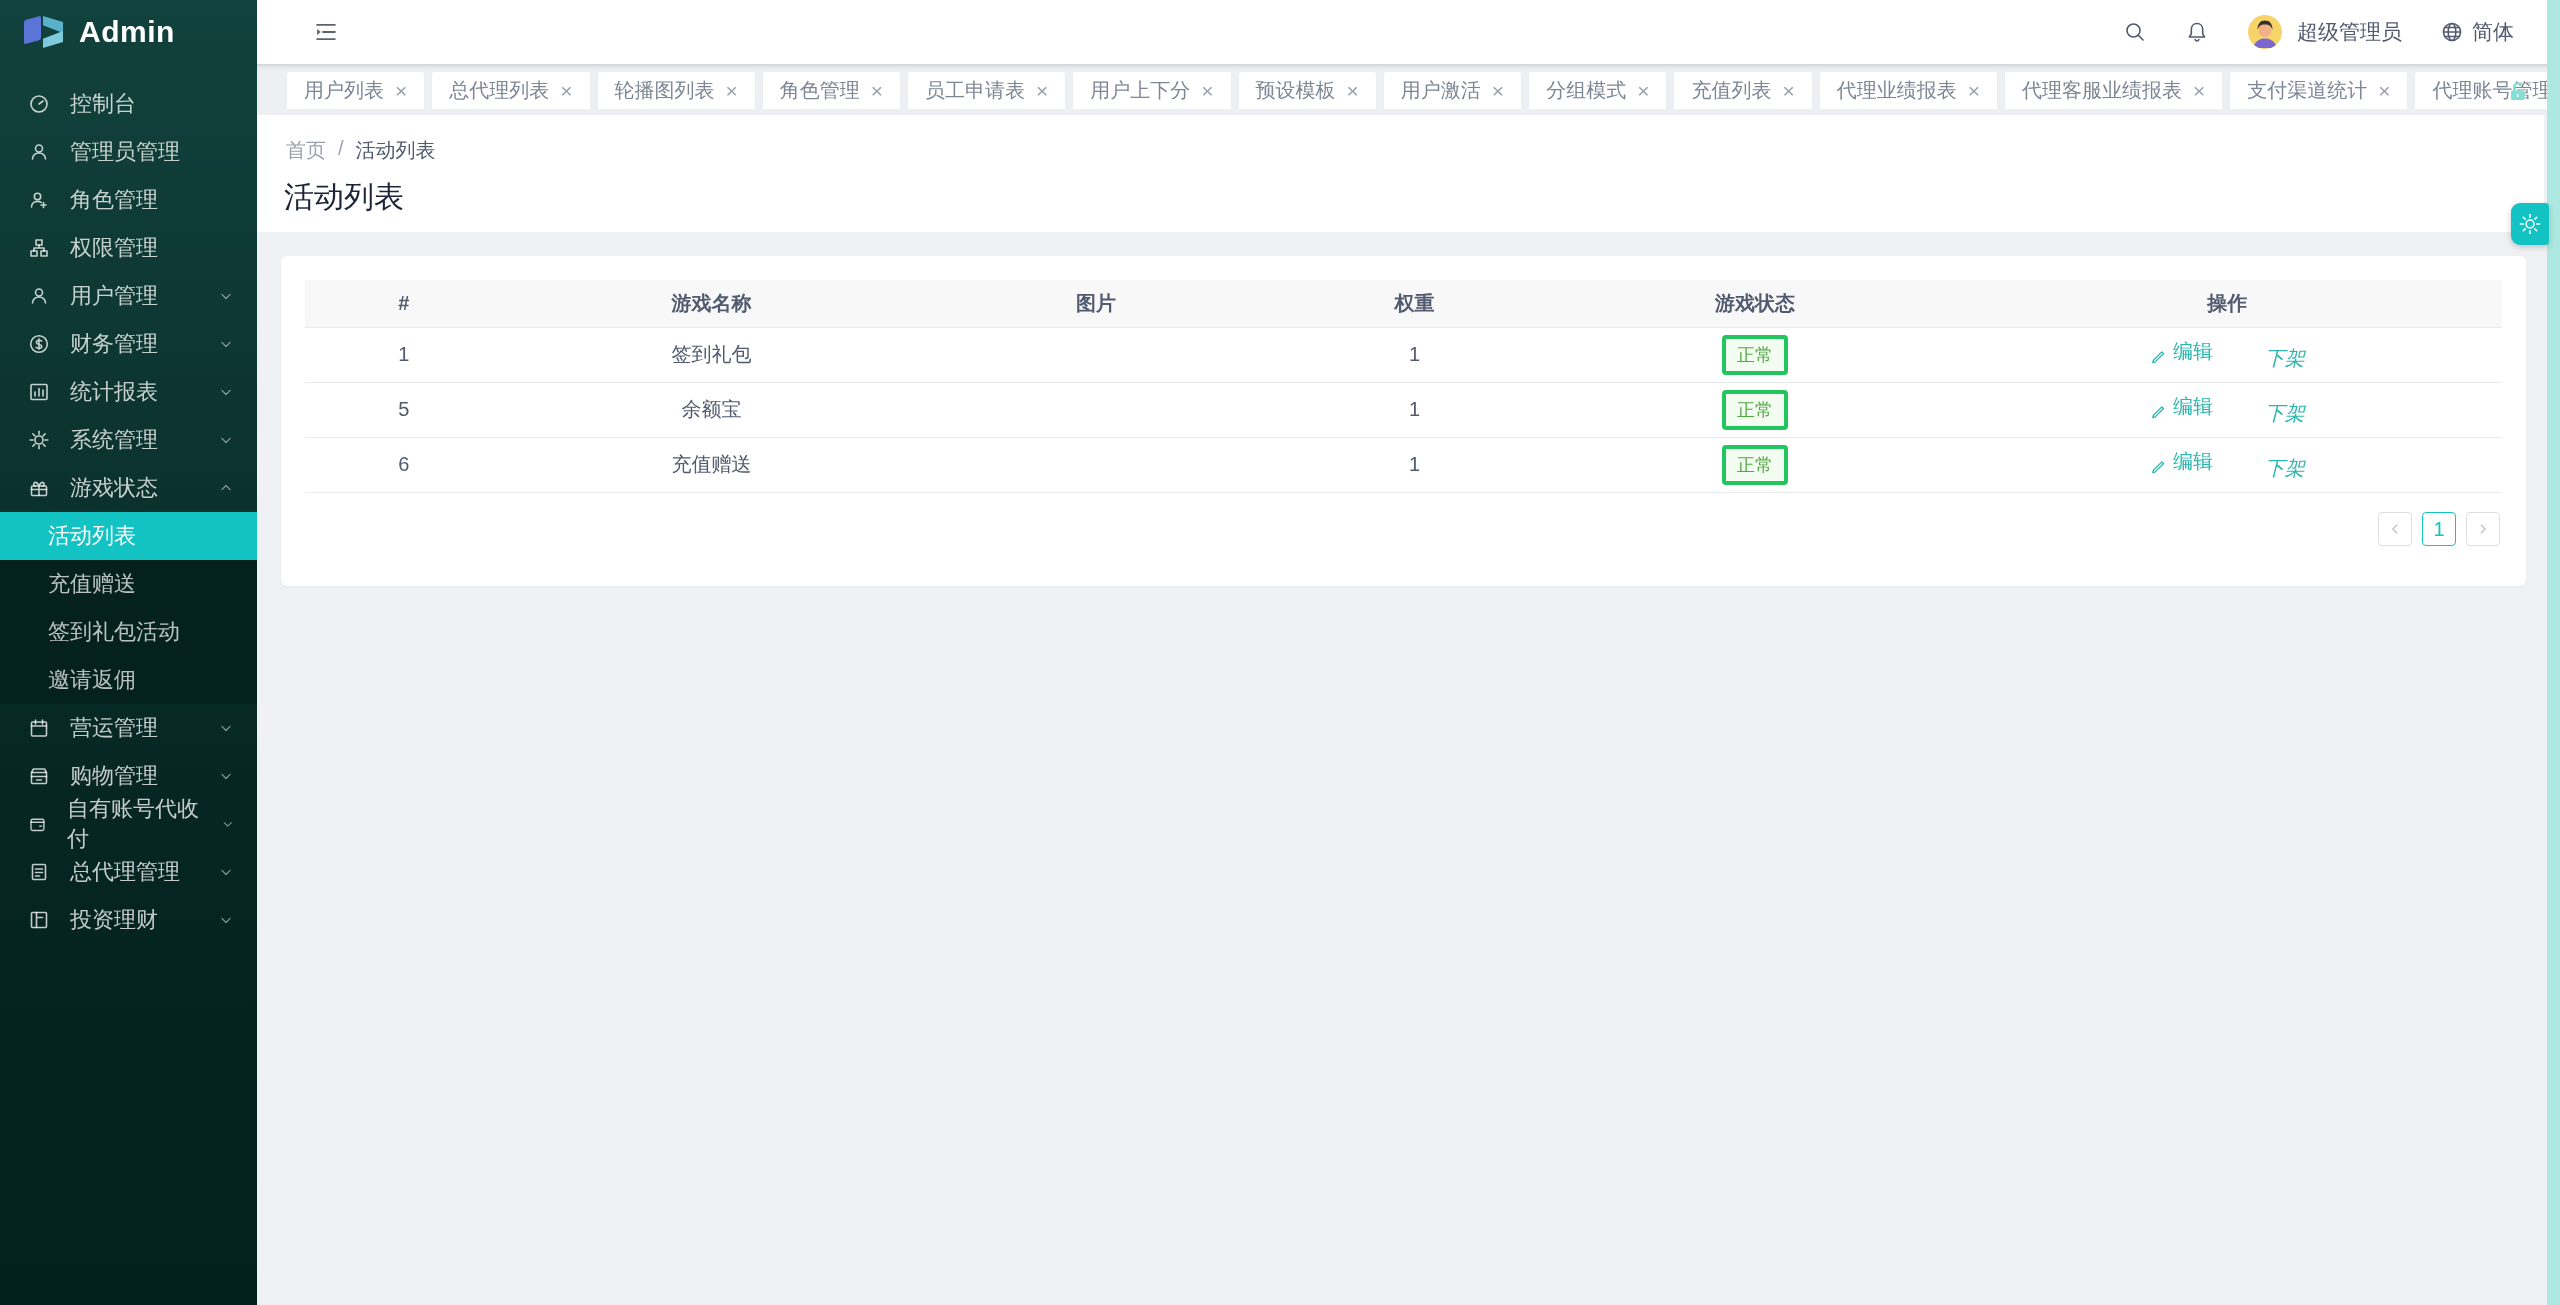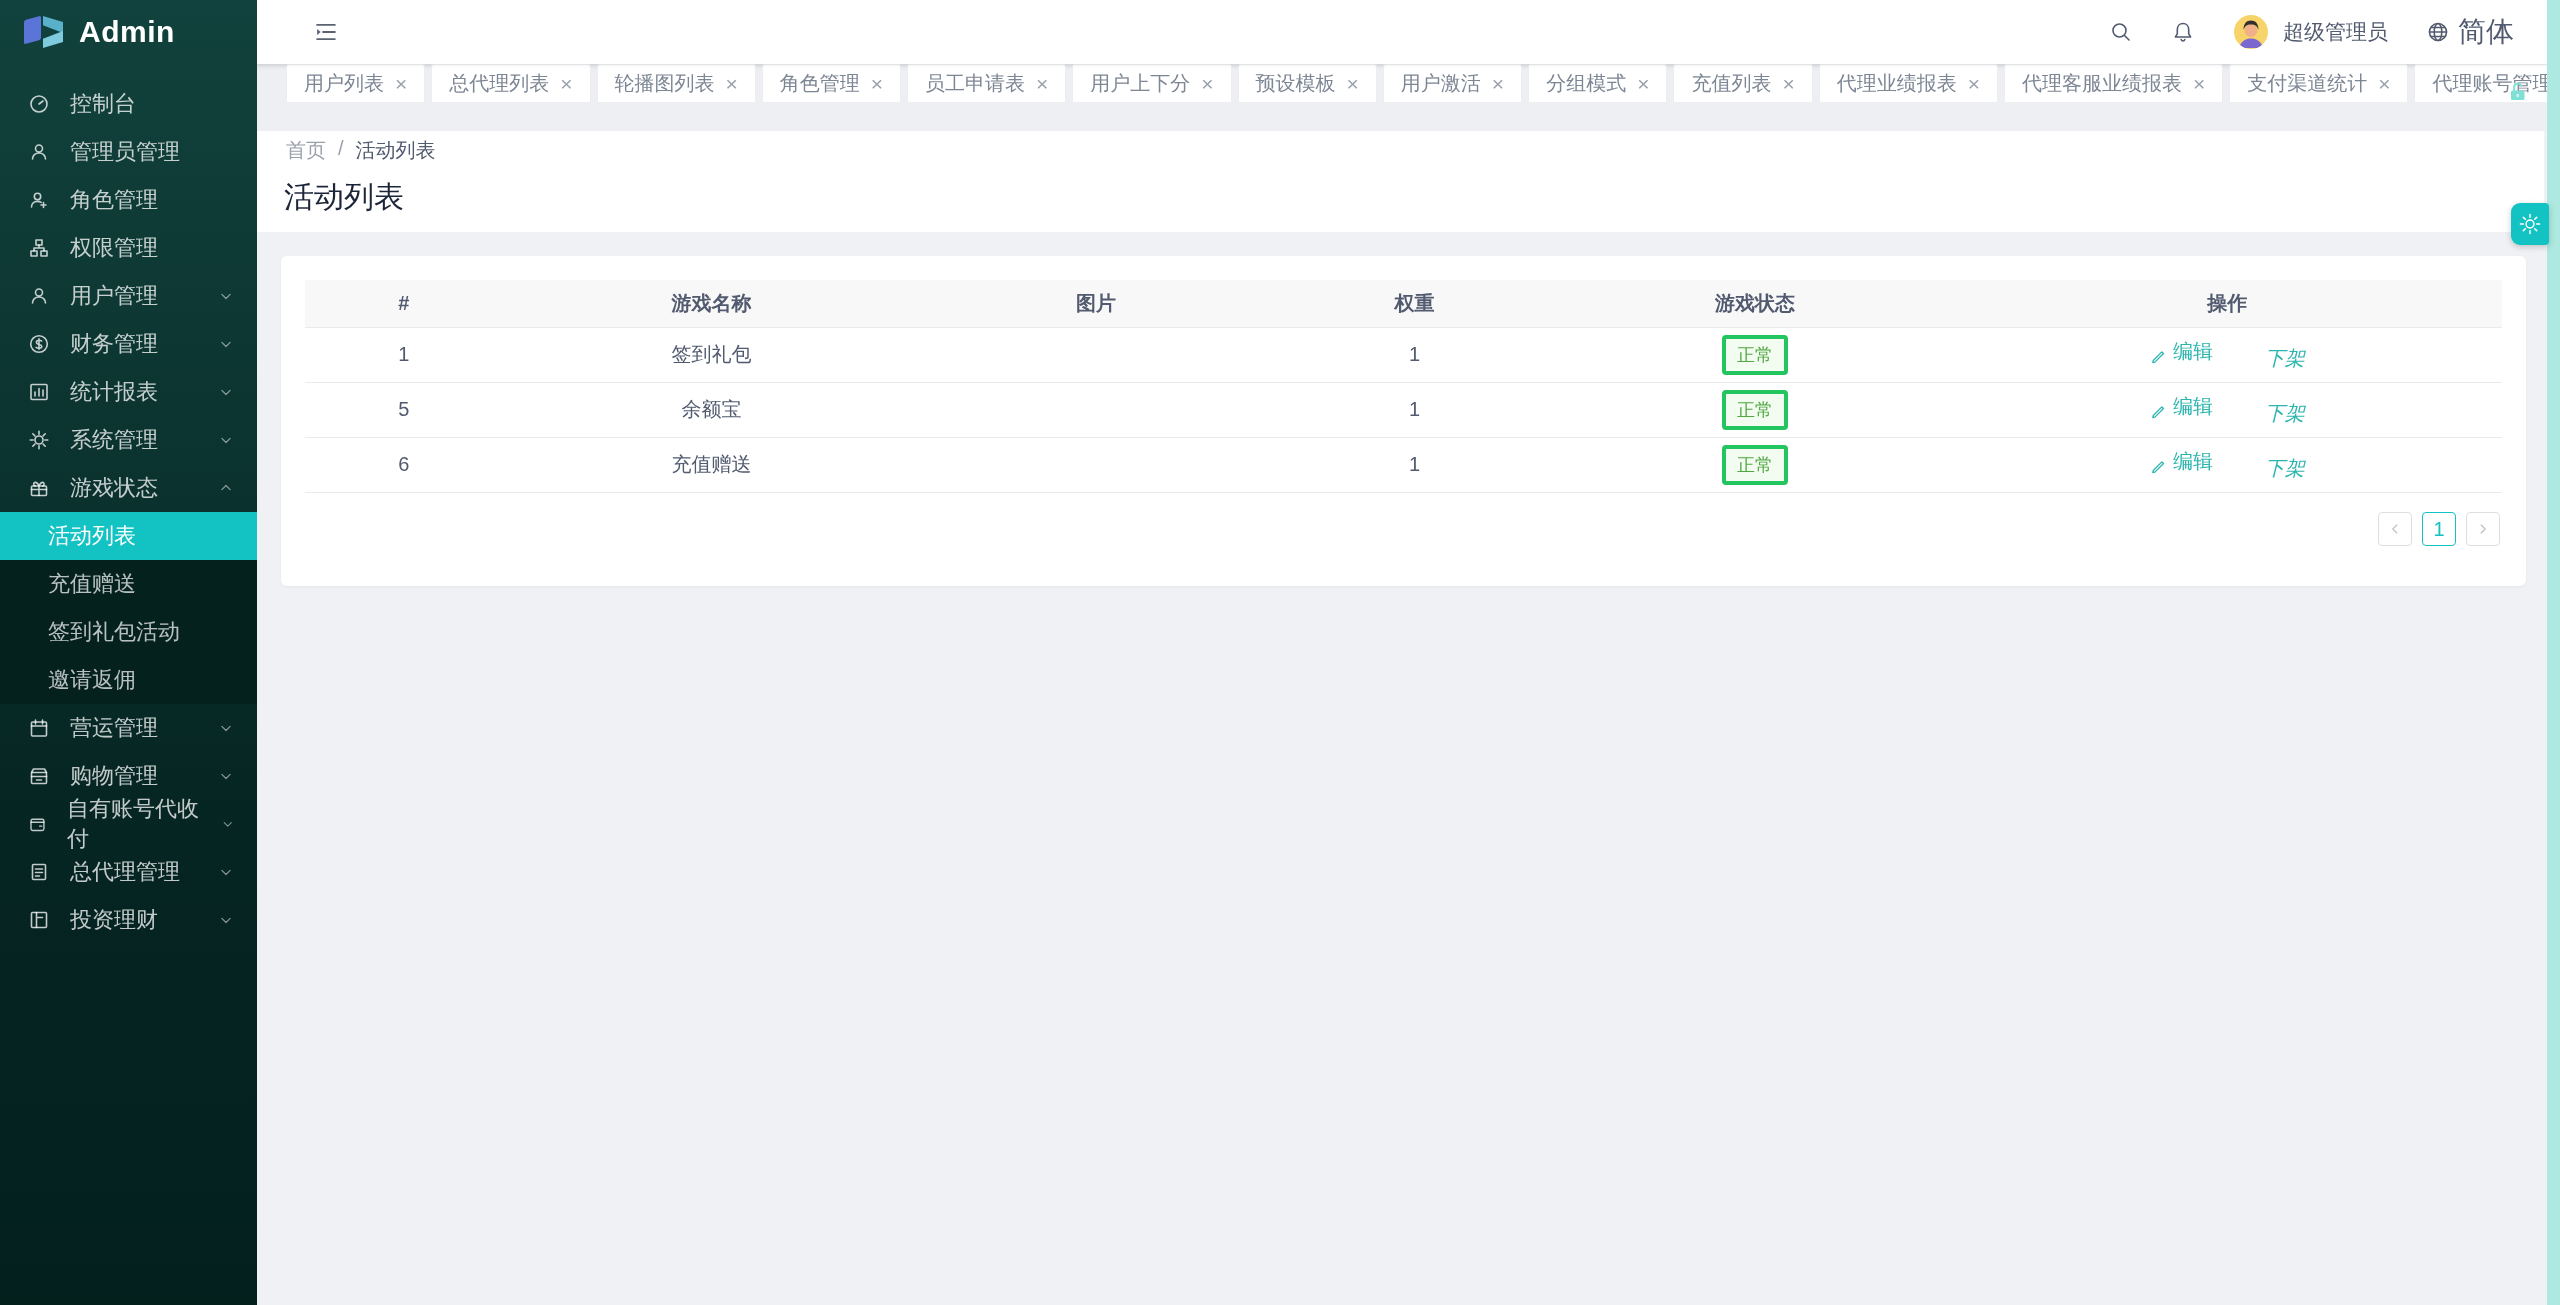--- a/index.html
+++ b/index.html
@@ -28,25 +28,25 @@
   .s-item.active { background:#13c2c2; color:#fff; }
 
   
   .header { position:absolute; left:257px; top:0; right:0; height:64px; background:#fff;
     display:flex; align-items:center; z-index:20; box-shadow:0 2px 3px rgba(0,0,0,.05); }
   .hamburger { margin-left:56px; color:#5c6370; cursor:pointer; }
   .h-right { margin-left:auto; display:flex; align-items:center; gap:38px; padding-right:46px; color:#515a6e; }
   .h-icon { color:#515a6e; cursor:pointer; }
   .user { display:flex; align-items:center; gap:14px; cursor:pointer; }
   .user-name { font-size:21px; }
-  .lang { display:flex; align-items:center; gap:8px; font-size:28px; cursor:pointer; }
-
-  
-  .tabstrip { position:absolute; left:257px; top:64px; right:0; height:67px; background:#edeff2;
-    display:flex; padding-left:29px; z-index:18;
+  .lang { display:flex; align-items:center; gap:8px; font-size:21px; cursor:pointer; }
+
+  
+  .tabstrip { position:absolute; left:257px; top:64px; right:0; height:51px; background:#edeff2;
+    display:flex; align-items:flex-end; padding-left:29px; z-index:18;
     box-shadow:inset 0 7px 7px -7px rgba(0,0,0,.14); }
   .tab { height:38px; margin:0 6px 6px 0; background:#fff; border:1px solid #ecedf0; border-bottom:none;
     border-radius:3px 3px 0 0; display:flex; align-items:center; padding:0 17px; gap:11px;
     font-size:20px; color:#7d8694; cursor:pointer; white-space:nowrap; }
   .tab .x { color:#9aa1ab; font-size:21px; cursor:pointer; line-height:1; }
   .lock { position:absolute; right:30px; top:16px; color:#7fe0d4; cursor:pointer; }
 
   
   .crumbband { position:absolute; left:257px; top:115px; right:16px; height:117px; background:#fff; z-index:5; }
   .breadcrumb { position:absolute; left:29px; top:22px; font-size:20px; color:#9aa1ab; display:flex; gap:12px; }

